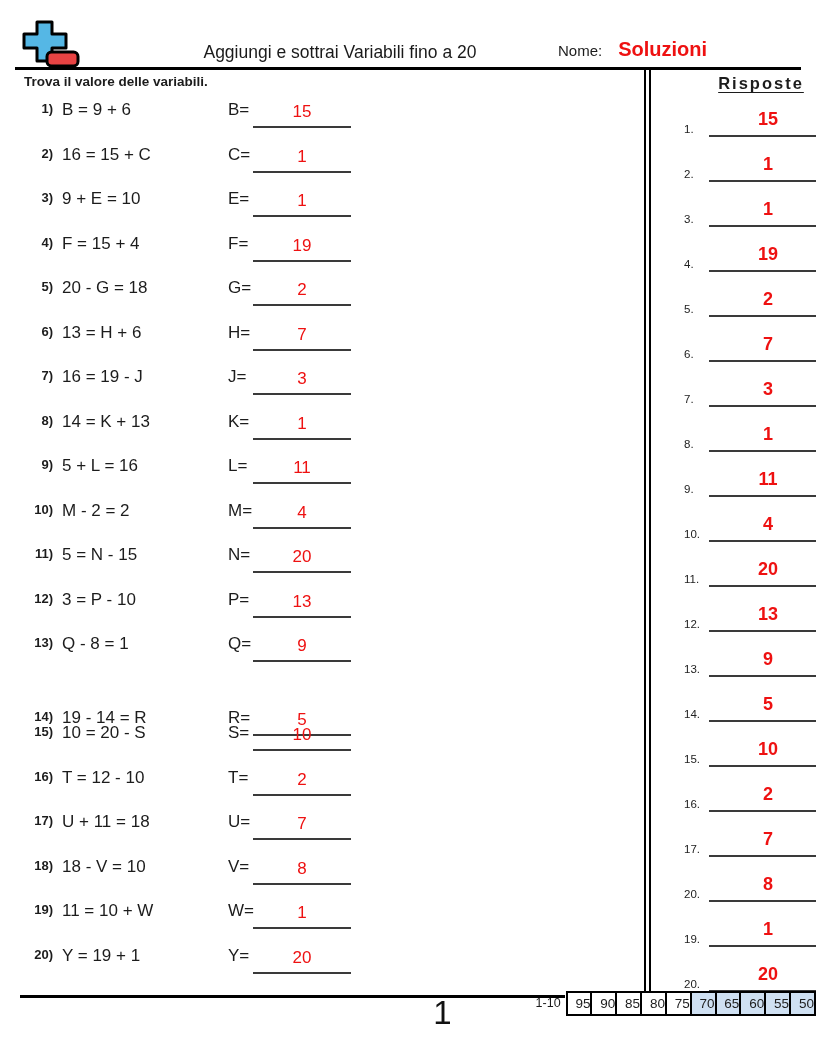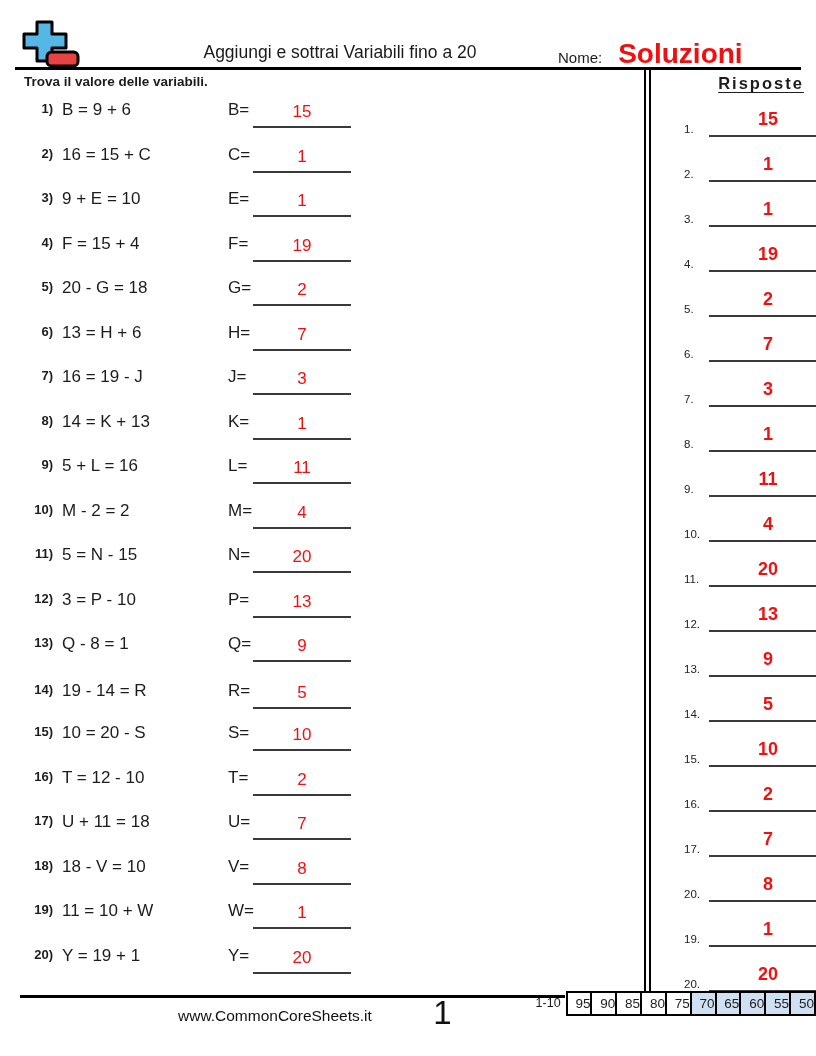--- a/index.html
+++ b/index.html
@@ -13,21 +13,21 @@
   .page{
     position:relative;width:816px;height:1056px;background:#fff;overflow:hidden;
     font-family:Liberation Sans, sans-serif;color:#1c1c1c;
   }
   
   .logo{position:absolute;left:22px;top:18px;}
   .title{position:absolute;left:60px;top:42px;width:560px;text-align:center;
     font-size:17.5px;color:#1a1a1a;}
   .name-row{position:absolute;left:558px;top:38px;display:flex;gap:16px;align-items:baseline;}
   .name-label{font-size:15px;}
-  .solutions{font-size:28px;font-weight:bold;color:var(--red);}
+  .solutions{font-size:20px;font-weight:bold;color:var(--red);}
   .header-rule{position:absolute;left:15px;top:67px;width:786px;height:3px;background:#000;}
   .instruction{position:absolute;left:24px;top:74px;font-size:13.5px;font-weight:bold;}
   
   .problems{position:absolute;left:15px;top:99px;width:628px;height:888px;}
   .prob-row{position:absolute;left:0;width:628px;height:32px;}
   .pnum{position:absolute;left:0;top:2px;width:38px;text-align:right;font-weight:bold;font-size:13px;}
   .peq{position:absolute;left:47px;top:0;font-size:17px;line-height:22px;}
   .pvar{position:absolute;left:213px;top:0;font-size:17px;line-height:22px;}
   .pline{position:absolute;left:238px;top:-2px;width:98px;height:29px;
     border-bottom:2px solid var(--line);text-align:center;}
@@ -150,21 +150,21 @@
         <span class="peq">3 = P - 10</span>
         <span class="pvar">P=</span>
         <span class="pline"><span class="pans">13</span></span>
       </div>
       <div class="prob-row" style="top: 534px;">
         <span class="pnum">13)</span>
         <span class="peq">Q - 8 = 1</span>
         <span class="pvar">Q=</span>
         <span class="pline"><span class="pans">9</span></span>
       </div>
-      <div class="prob-row" style="top: 581px;">
+      <div class="prob-row" style="top: 608px;">
         <span class="pnum">14)</span>
         <span class="peq">19 - 14 = R</span>
         <span class="pvar">R=</span>
         <span class="pline"><span class="pans">5</span></span>
       </div>
       <div class="prob-row" style="top: 623px;">
         <span class="pnum">15)</span>
         <span class="peq">10 = 20 - S</span>
         <span class="pvar">S=</span>
         <span class="pline"><span class="pans">10</span></span>
@@ -283,21 +283,20 @@
           <span class="aline"><span class="aans">1</span></span>
         </div>
         <div class="ans-row" style="top: 892px;">
           <span class="anum">20.</span>
           <span class="aline"><span class="aans">20</span></span>
         </div>
       </div>
   </aside>
 
   <div class="footer-rule"></div>
-  <div class="site">www.CommonCoreSheets.it</div>
   <div class="page-num">1</div>
   <table class="grade-table">
     <tbody id="grade-body">
         <tr>
           <td class="glabel">1-10</td>
           <td class="gcell">95</td>
           <td class="gcell">90</td>
           <td class="gcell">85</td>
           <td class="gcell">80</td>
           <td class="gcell">75</td>

